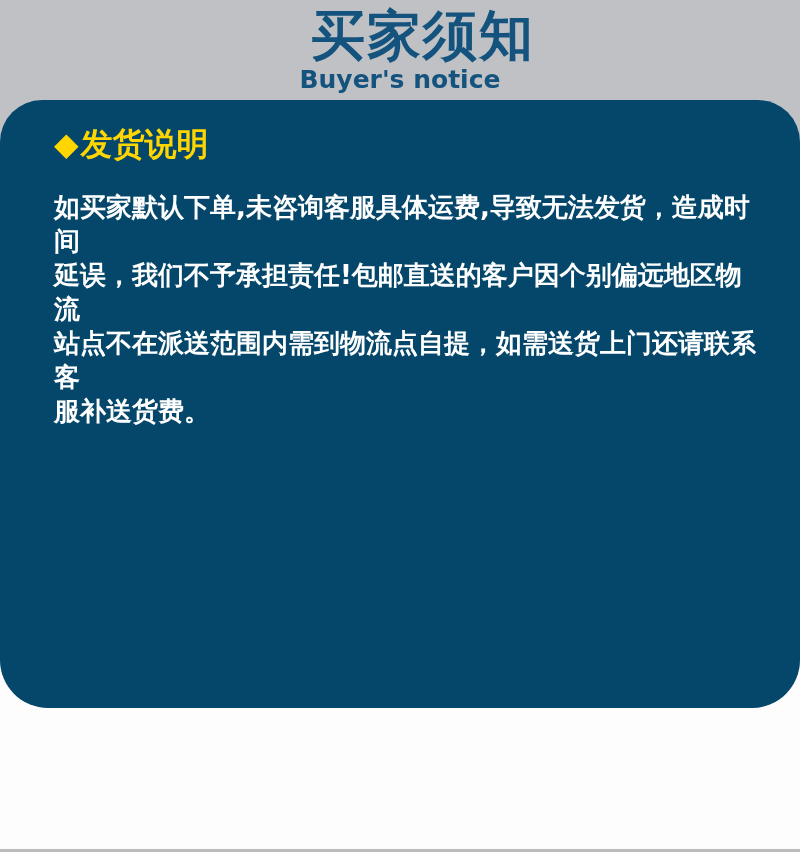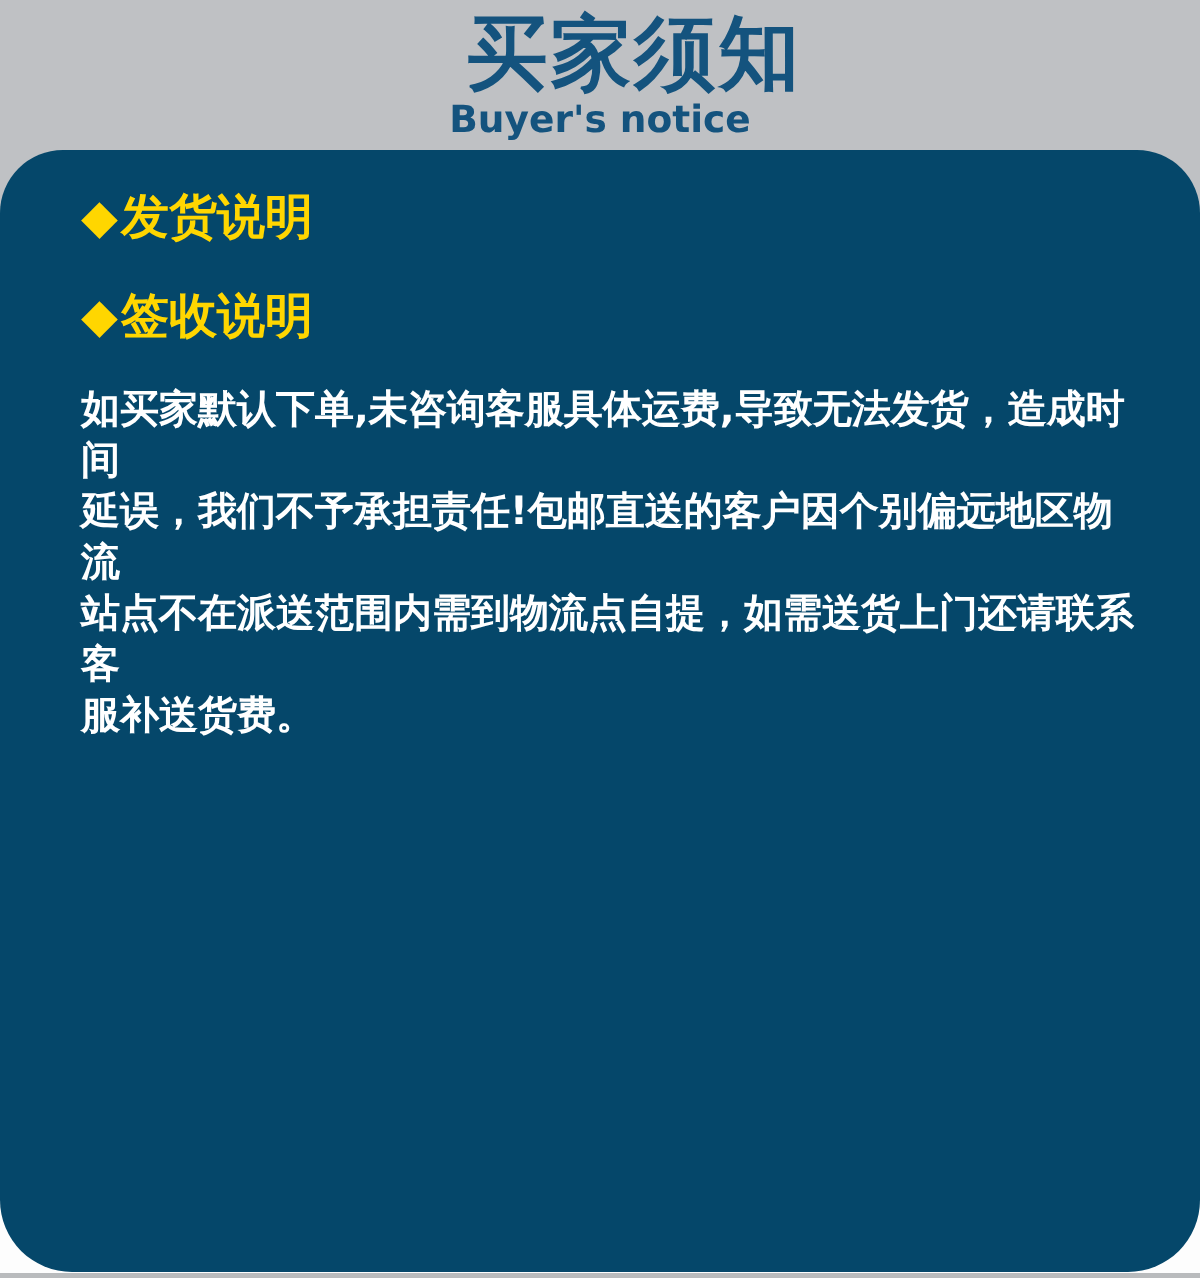--- a/index.html
+++ b/index.html
@@ -36,21 +36,21 @@
     padding-left: 46px;
   }
   .header-subtitle {
     font-size: 25px;
     line-height: 28px;
     color: #14537e;
   }
   .panel {
     position: absolute;
     top: 100px; left: 0; right: 0;
-    height: 748px;
+    height: 608px;
     background: #05476a;
     border-radius: 42px 42px 48px 48px;
     padding: 24px 38px 0 54px;
   }
   .section-heading {
     font-size: 32px;
     line-height: 40px;
     color: #ffd600;
     margin-bottom: 4px;
   }
@@ -75,23 +75,20 @@
 
   <div class="panel">
 
     <div class="section">
       <div class="section-heading">
         <span class="bullet">◆</span><span>发货说明</span>
       </div>
     </div>
 
     <div class="section">
-      <div class="section-heading">
-        <span class="bullet">◆</span><span>签收说明</span>
-      </div>
     </div>
 
     <div class="section">
       <div class="section-body">如买家默认下单,未咨询客服具体运费,导致无法发货，造成时间
 延误，我们不予承担责任!包邮直送的客户因个别偏远地区物流
 站点不在派送范围内需到物流点自提，如需送货上门还请联系客
 服补送货费。</div>
     </div>
 
   </div>

